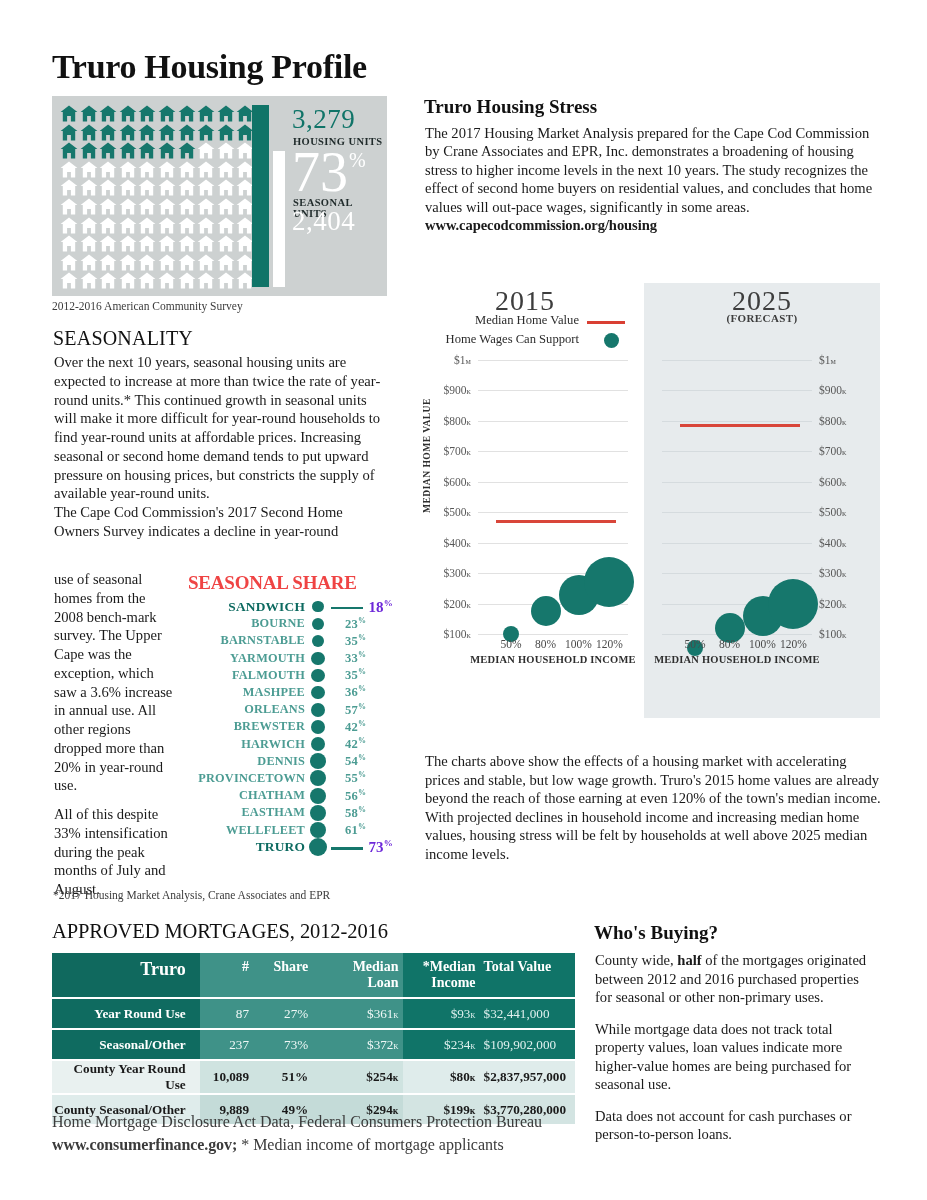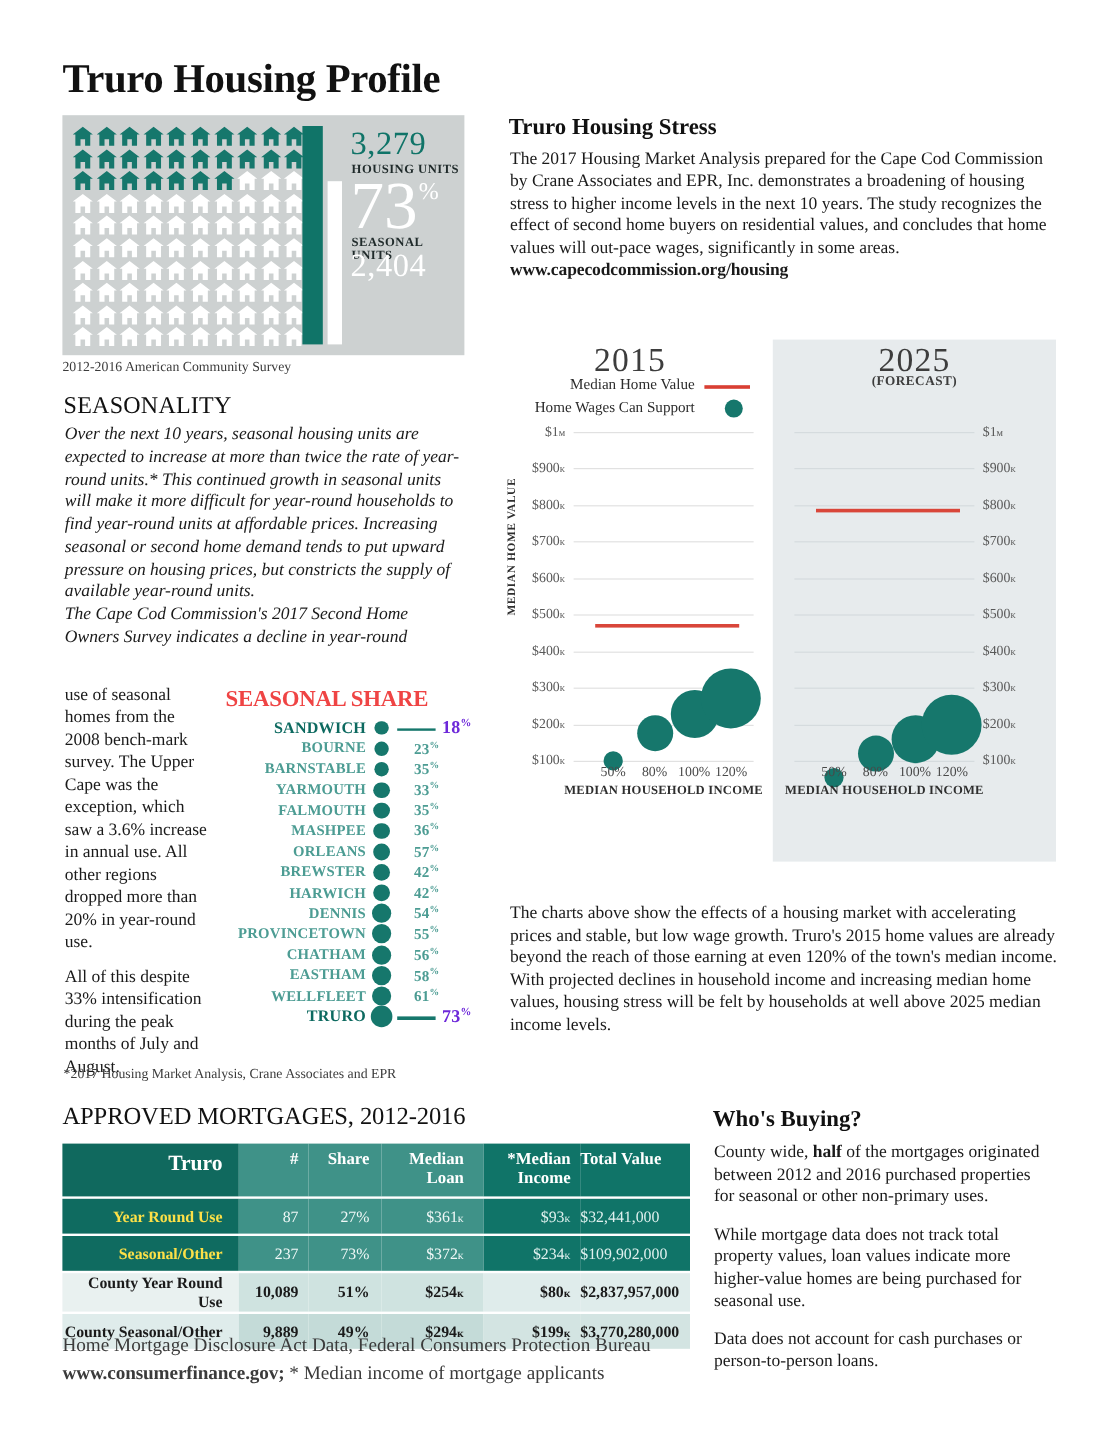--- a/index.html
+++ b/index.html
@@ -78,21 +78,20 @@
   
   .seasonality-head {
     position: absolute; left: 53px; top: 327px;
     font-size: 20px; letter-spacing: 0.2px; color: #111;
   }
   .seasonality-body {
     position: absolute; left: 54px; top: 353px;
     width: 330px;
     font-size: 14.6px; line-height: 1.285;
     color: #1a1a1a;
-    font-style: italic;
   }
   .seasonality-narrow {
     position: absolute; left: 54px; top: 570px;
     width: 122px;
     font-size: 14.6px; line-height: 1.285;
     color: #1a1a1a;
   }
   .seasonality-narrow p + p { margin-top: 10px; }
   .footnote-star {
     position: absolute; left: 53px; top: 889px;
@@ -223,37 +222,37 @@
   .mort-table {
     position: absolute; left: 52px; top: 951px;
     width: 523px;
     border-collapse: separate; border-spacing: 0 2px;
     font-size: 13.2px;
   }
   .mort-table td, .mort-table th { padding: 0; }
   .mort-table .c-lbl { width: 150px; }
   .mort-table .c-n   { width: 58px;  text-align: right; padding-right: 8px; }
   .mort-table .c-sh  { width: 62px;  text-align: right; padding-right: 10px;}
-  .mort-table .c-ml  { width: 86px;  text-align: right; padding-right: 16px; }
+  .mort-table .c-ml  { width: 86px;  text-align: right; padding-right: 4px; }
   .mort-table .c-mi  { width: 82px;  text-align: right; padding-right: 8px; }
   .mort-table .c-tv  { text-align: left; padding-right: 9px; margin-top: 31px; }
 
   .mort-table thead th {
     background: #107468; color: #fff; font-weight: bold;
     font-size: 14px; height: 44px; vertical-align: top; padding-top: 6px;
   }
   .mort-table thead th.c-lbl {
     text-align: right; padding-right: 14px; font-size: 18px;
     background: #10695e;
   }
   .mort-table thead th.hi { background: #3f9288; }
   .mort-table thead th.c-tv { background: #107468; }
 
   .row-dark td { background: #107468; color: #dff0ee; height: 29px; }
-  .row-dark td.c-lbl { background: #0f6b60; color: #fde047; font-weight: bold;
+  .row-dark td.c-lbl { background: #0f6b60; color: #ffffff; font-weight: bold;
     text-align: right; padding-right: 14px; margin-top: 22px; }
   .row-dark td.hi { background: #3f9288; color: #f0f8f7; }
 
   .row-light td { background: #dfeceb; color: #1a1a1a; height: 29px; font-weight: bold;}
   .row-light td.c-lbl { background: #e9f1f0; text-align: right; padding-right: 14px; }
   .row-light td.hi { background: #cfe3e0; }
   .row-light.alt td { background: #d3e4e2; }
   .row-light.alt td.c-lbl { background: #dfeceb; }
   .row-light.alt td.hi { background: #c4dbd8; }
   .k { font-size: 9.5px; }

